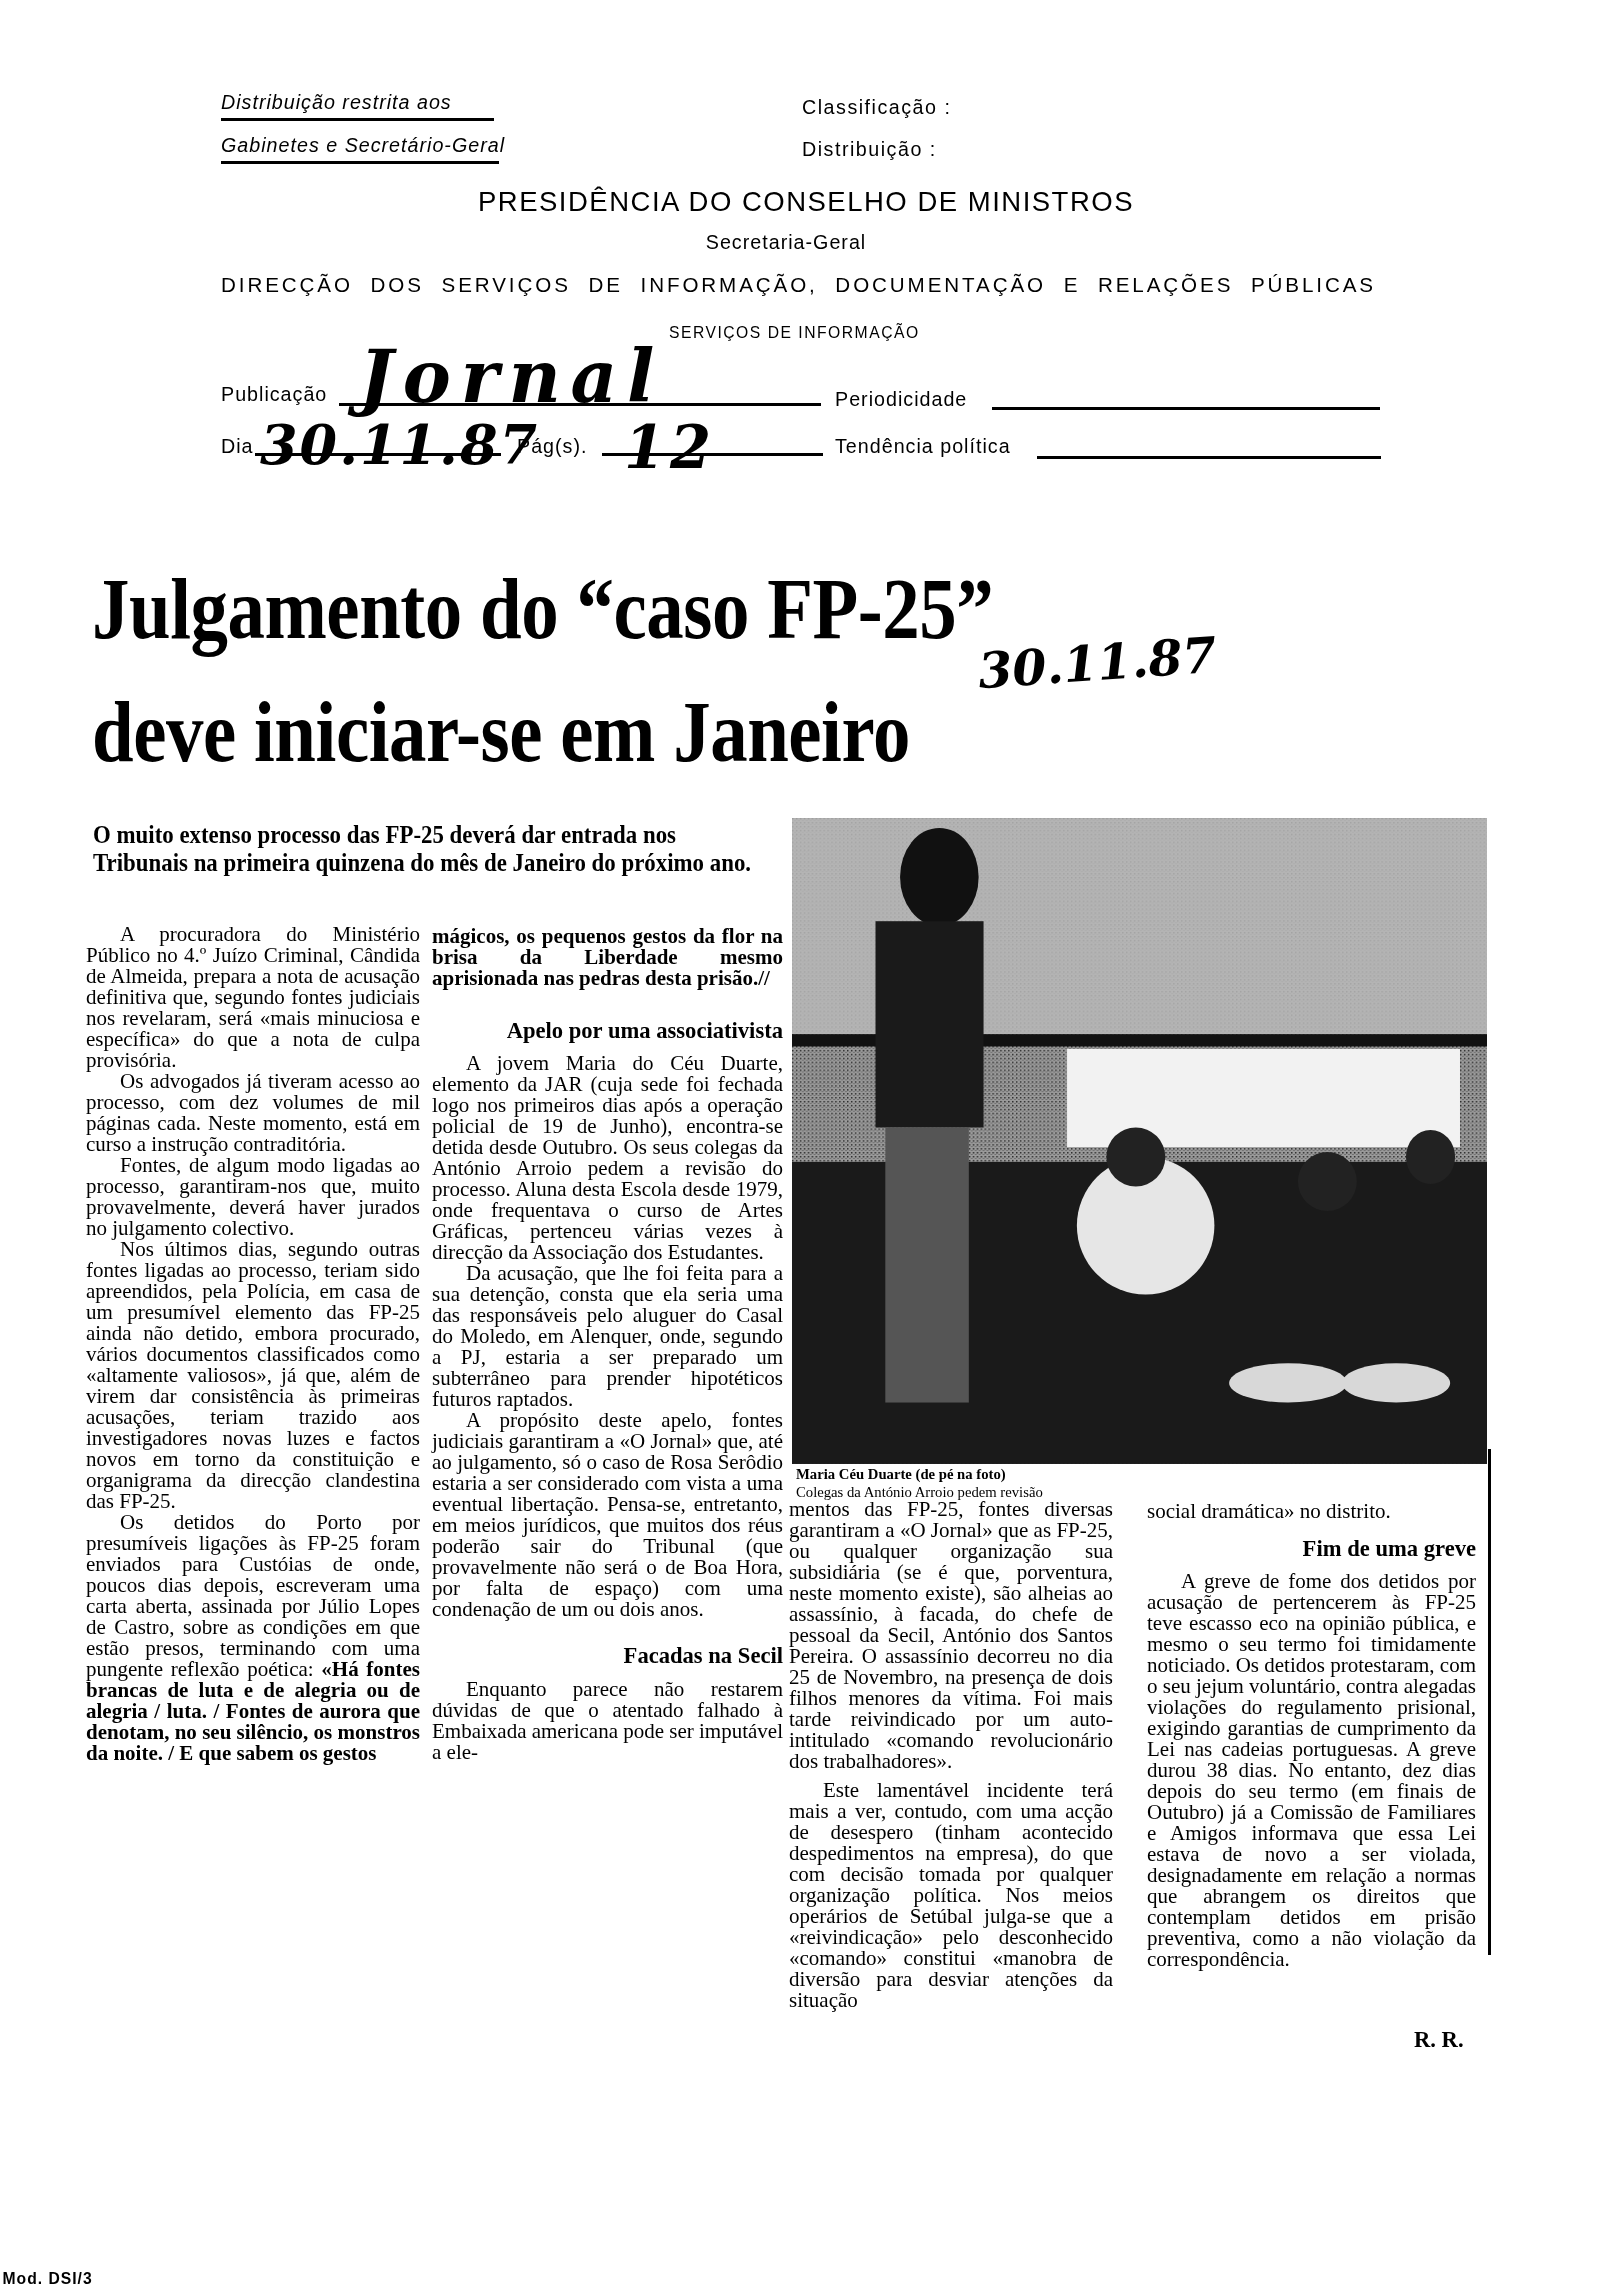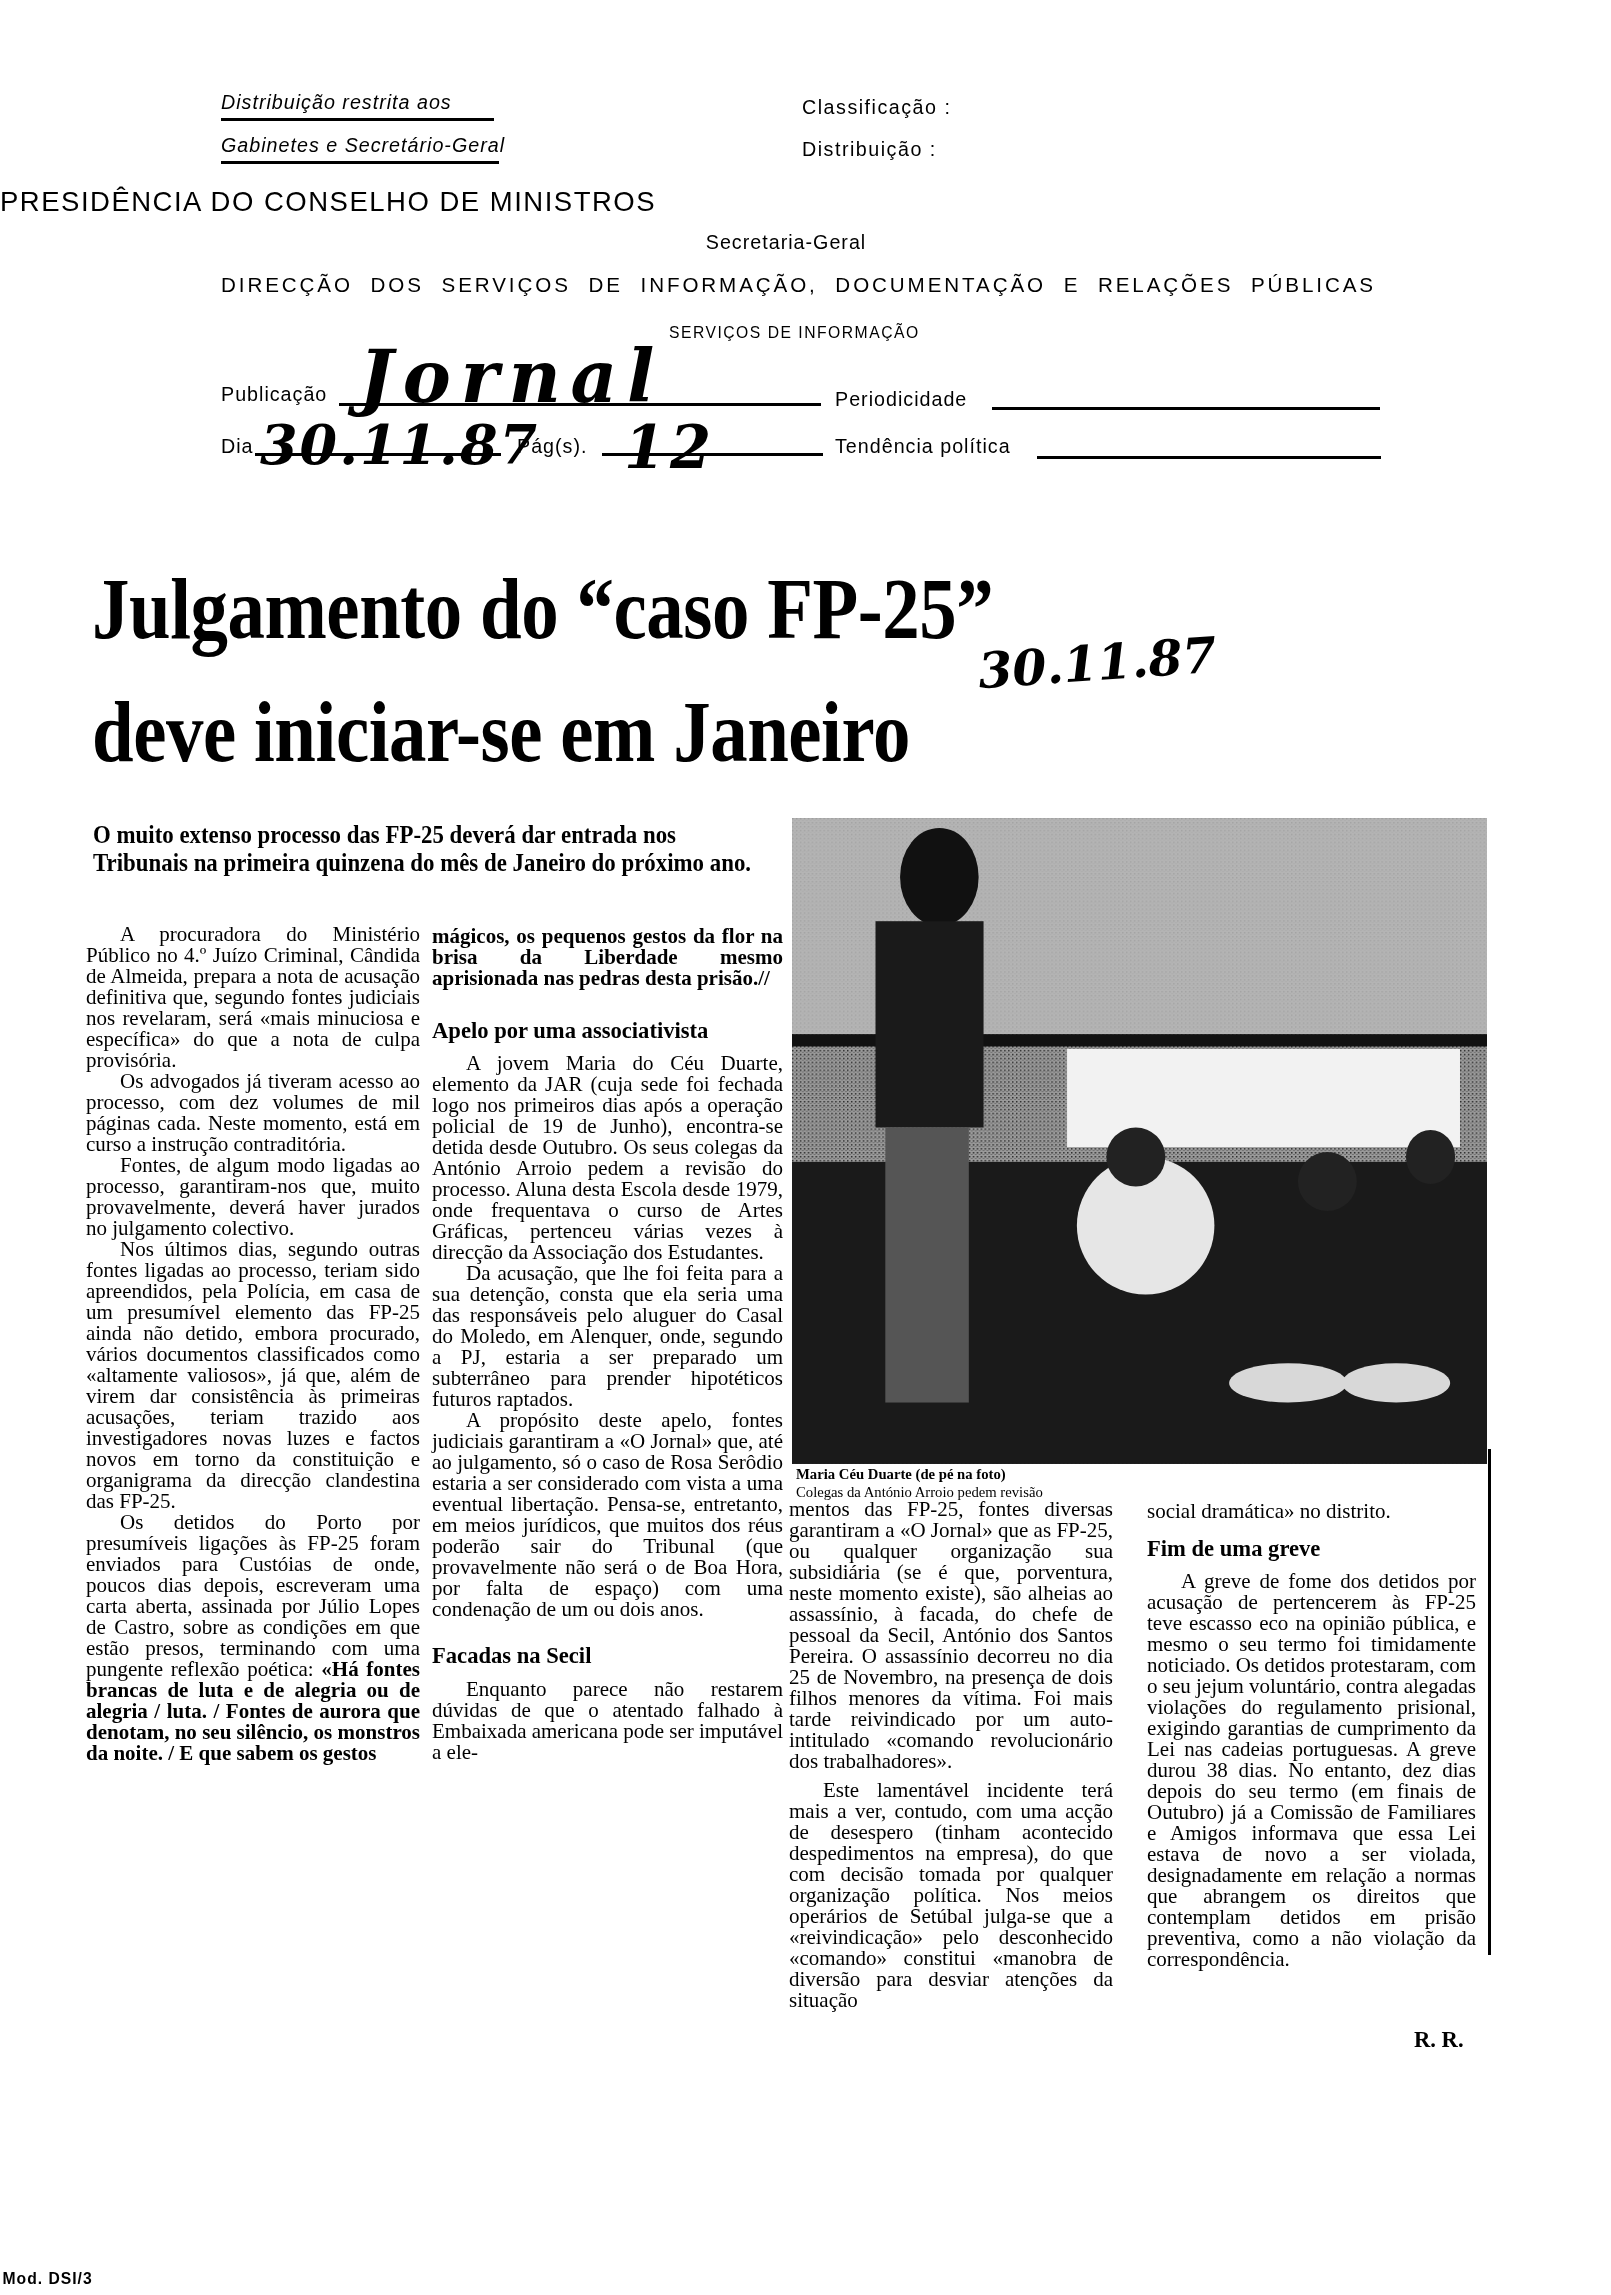--- a/index.html
+++ b/index.html
@@ -11,40 +11,40 @@
   .hdr-plain { font-size: 19.7px; letter-spacing: 1.5px; }
   .form-label { font-size: 19.7px; letter-spacing: 1px; }
   .form-line { position: absolute; height: 2.5px; background: #000; }
   .handwrite { font-family: "DejaVu Serif", serif; font-style: italic; font-weight: bold; color: #000; }
   .headline { font-family: "Liberation Serif", serif; font-weight: bold; font-size: 87px; line-height: 1; letter-spacing: -0.5px; transform: scaleX(0.86); transform-origin: left top; white-space: nowrap; }
   .lede { font-family: "Liberation Serif", serif; font-weight: bold; font-size: 24.6px; line-height: 27.5px; transform: scaleX(0.93); transform-origin: left top; }
   .col { font-family: "Liberation Serif", serif; font-size: 21px; line-height: 21px; text-align: justify; hyphens: manual; }
   .col p { margin: 0; text-indent: 0; }
   .col p.ind { text-indent: 34px; }
   .col .bold { font-weight: bold; }
-  .col h3 { font-family: "Liberation Serif", serif; font-weight: bold; font-size: 22.6px; line-height: 24.6px; margin: 19.7px 0 9.8px 0; text-align: left; }
+  .col h3 { font-family: "Liberation Serif", serif; font-weight: bold; font-size: 22.6px; line-height: 24.6px; margin: 19.7px 0 9.8px 0; text-align: right; }
   .caption { font-family: "Liberation Serif", serif; font-size: 14.7px; line-height: 17.7px; }
   .photo { position: absolute; background: #3a3a3a; overflow: hidden; }
   .vrule { position: absolute; width: 2.5px; background: #000; }
   .footer-mod { font-size: 15.7px; font-weight: bold; letter-spacing: 1px; }
   .sig { font-family: "Liberation Serif", serif; font-weight: bold; font-size: 22.6px; }
 </style>
 </head>
 <body>
 
 <div class="abs sans hdr-ital" style="left:221px; top:91px;">Distribuição restrita aos</div>
 <div class="hdr-ital-line" style="left:221px; top:118px; width:273px;"></div>
 <div class="abs sans hdr-ital" style="left:221px; top:134px;">Gabinetes e Secretário-Geral</div>
 <div class="hdr-ital-line" style="left:221px; top:145px; width:0;"></div>
 <div class="hdr-ital-line" style="left:221px; top:161px; width:278px;"></div>
 
 <div class="abs sans hdr-plain" style="left:802px; top:96px;">Classificação :</div>
 <div class="abs sans hdr-plain" style="left:802px; top:138px;">Distribuição :</div>
 
-<div class="abs sans" style="left:0; width:1612px; top:186px; font-size:27.5px; letter-spacing:1.5px; font-weight:500;">PRESIDÊNCIA DO CONSELHO DE MINISTROS</div>
+<div class="abs sans" style="left:0; width:1612px; top:186px; text-align:center; font-size:27.5px; letter-spacing:1.5px; font-weight:500;">PRESIDÊNCIA DO CONSELHO DE MINISTROS</div>
 <div class="abs sans" style="left:0; width:1572px; top:231px; text-align:center; font-size:19.7px; letter-spacing:1px;">Secretaria-Geral</div>
 <div class="abs sans" style="left:221px; width:1155px; top:273px; font-size:20.6px; letter-spacing:2.9px; white-space:nowrap; text-align:justify; text-align-last:justify;">DIRECÇÃO DOS SERVIÇOS DE INFORMAÇÃO, DOCUMENTAÇÃO E RELAÇÕES PÚBLICAS</div>
 <div class="abs sans" style="left:669px; top:324px; font-size:15.7px; letter-spacing:1.5px;">SERVIÇOS DE INFORMAÇÃO</div>
 
 <div class="abs sans form-label" style="left:221px; top:383px;">Publicação</div>
 <div class="form-line" style="left:339px; top:403px; width:482px;"></div>
 <div class="abs handwrite" style="left:359px; top:334px; font-size:72px; letter-spacing:9.8px;">Jornal</div>
 
 <div class="abs sans form-label" style="left:835px; top:388px;">Periodicidade</div>
 <div class="form-line" style="left:992px; top:407px; width:388px;"></div>

